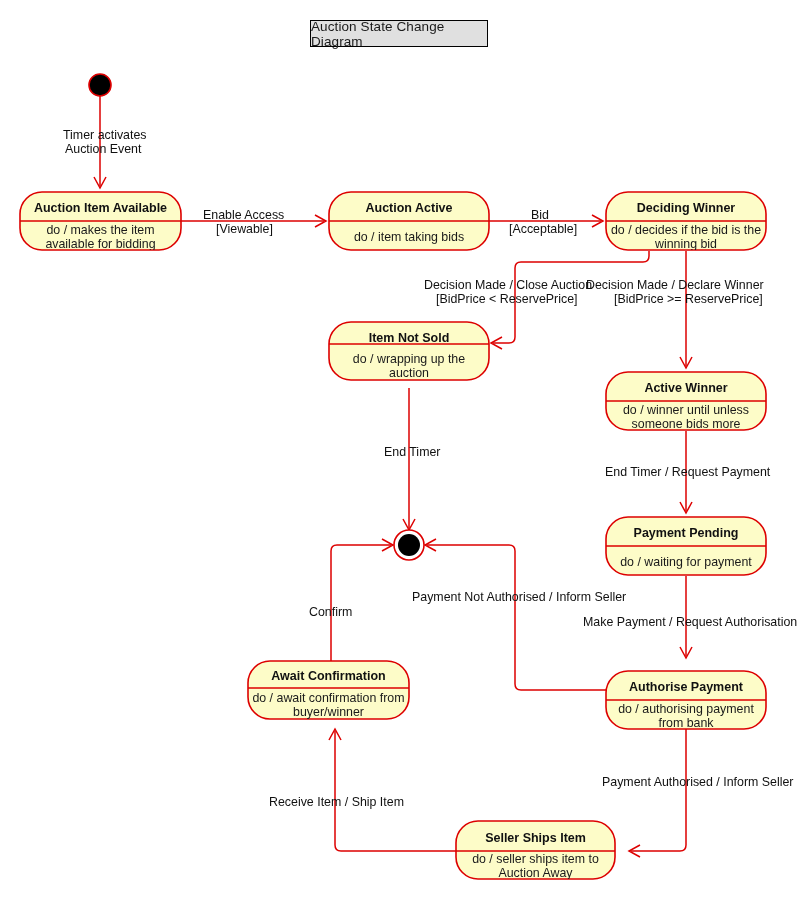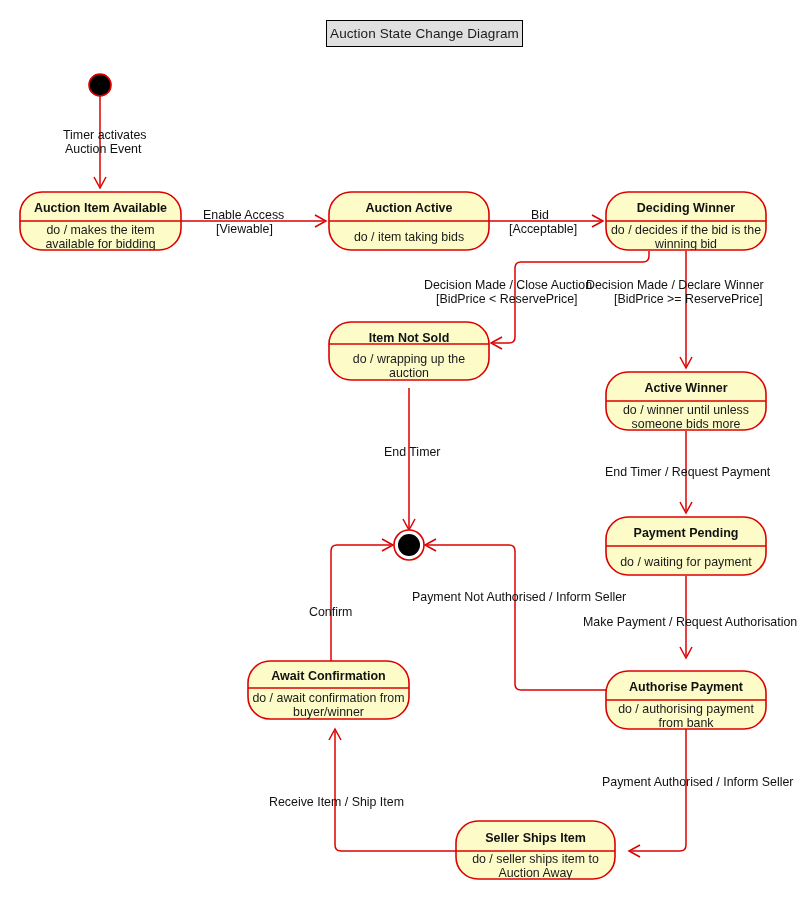--- a/index.html
+++ b/index.html
@@ -14,23 +14,23 @@
     font-family: "Liberation Sans", sans-serif;
     overflow: hidden;
   }
   #diagram-root {
     position: relative;
     width: 810px;
     height: 901px;
   }
   .title-box {
     position: absolute;
-    left: 326px;
+    left: 310px;
     top: 20px;
-    width: 197px;
+    width: 178px;
     height: 27px;
     background: #e0e0e0;
     border: 1px solid #000000;
     box-sizing: border-box;
     display: flex;
     align-items: center;
     justify-content: center;
   }
   .title-box span {
     font-size: 13.5px;

